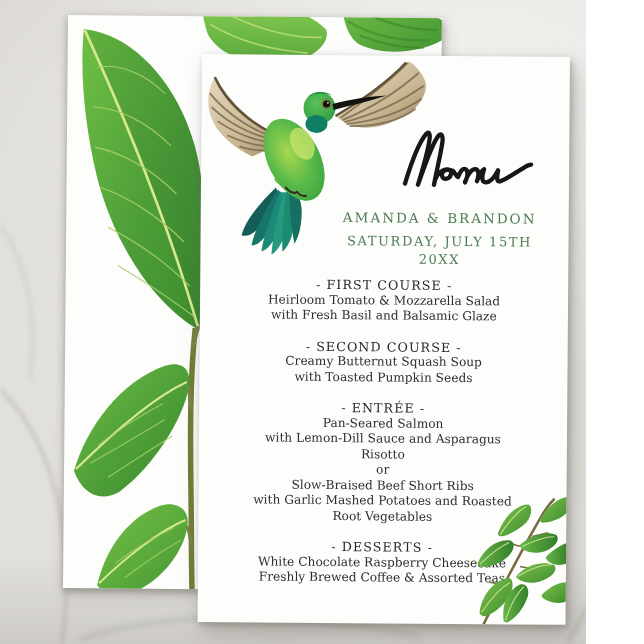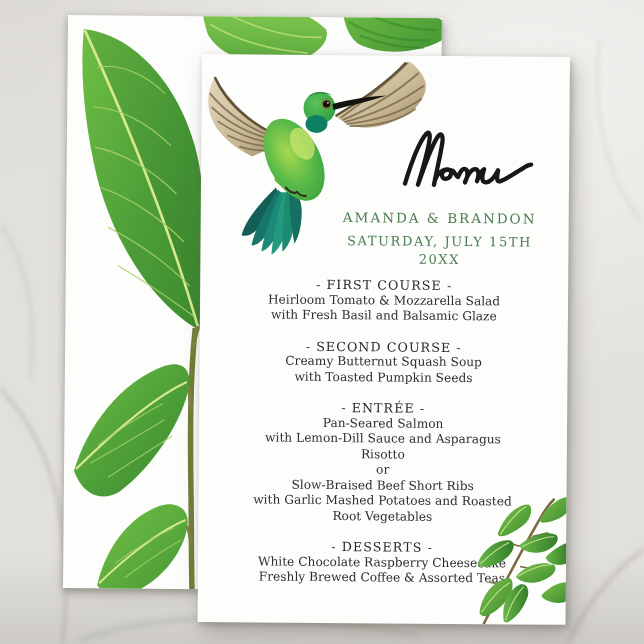--- a/index.html
+++ b/index.html
@@ -1,17 +1,17 @@
 <!DOCTYPE html>
 <html><head>
 <meta charset="utf-8">
 <style>
   html,body{margin:0;padding:0;}
   .stage{
-    position:relative;width:644px;height:644px;overflow:hidden;
+    position:relative;width:586px;height:644px;overflow:hidden;
     font-family:"DejaVu Serif","Liberation Serif",serif;
     background:
       radial-gradient(900px 600px at 82% 12%, rgba(244,243,241,.9) 0%, rgba(244,243,241,0) 55%),
       linear-gradient(168deg, rgba(210,207,202,.35) 0%, rgba(210,207,202,0) 22%),
       linear-gradient(to bottom, rgba(0,0,0,0) 86%, rgba(150,147,142,.28) 100%),
       #e2e0dd;
   }
   .marble-veins{position:absolute;inset:0;filter:blur(2px);pointer-events:none;}
   .card{position:absolute;background:#fdfdfc;}
   .back-card{

